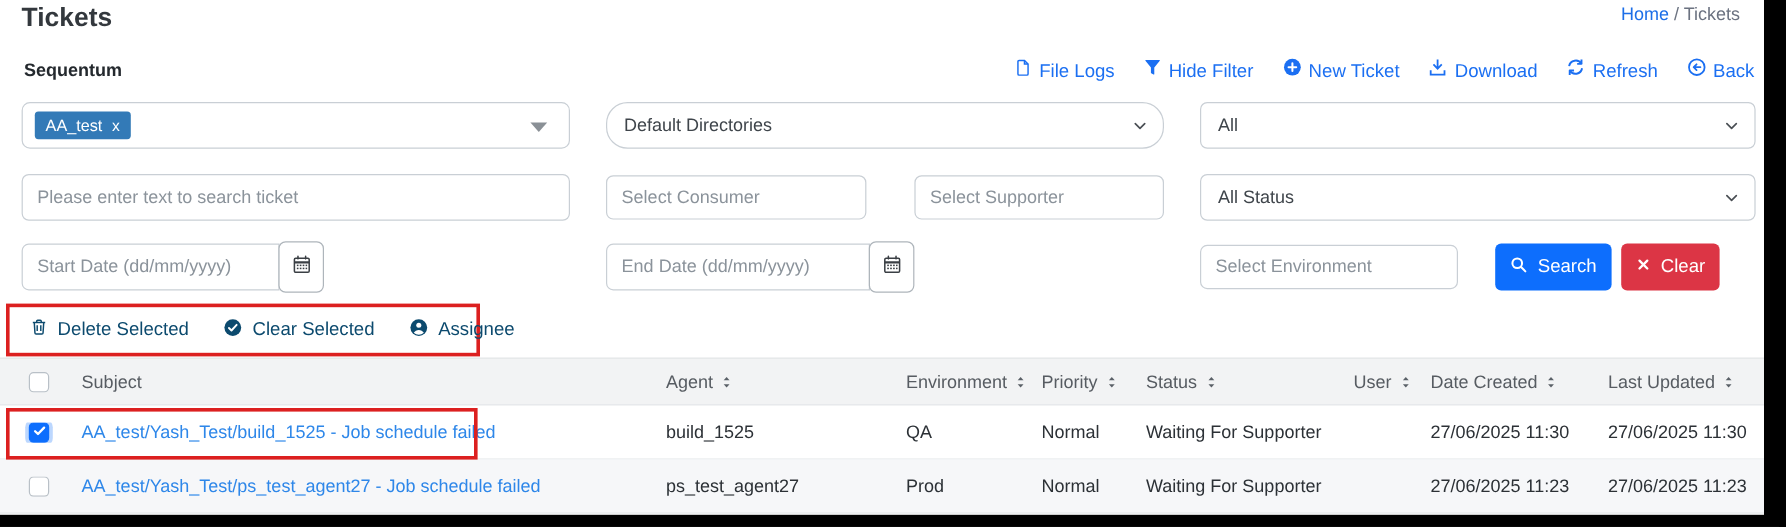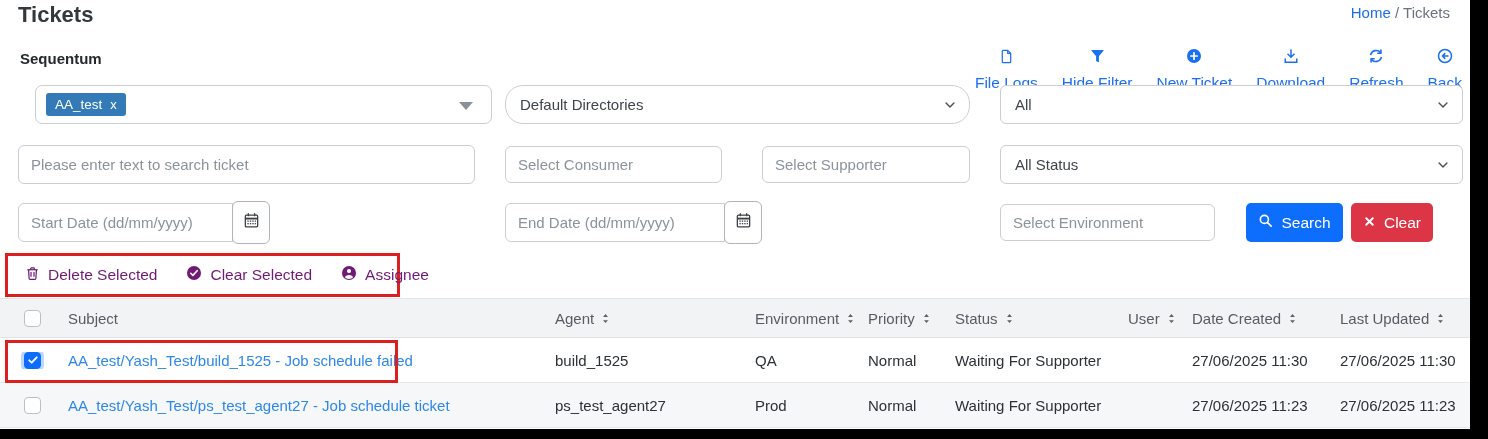--- a/index.html
+++ b/index.html
@@ -7,49 +7,49 @@
     font-family:"Liberation Sans","DejaVu Sans",sans-serif; }
   .page { position:absolute; left:0; top:0; width:1470px; height:429px; background:#fff; overflow:hidden; }
 
   .page-title { position:absolute; left:18px; top:2px; font-size:22px; font-weight:600; color:#33383d; }
   .breadcrumb { position:absolute; top:4px; right:20px; font-size:15px; }
   .breadcrumb a { color:#1d6fe8; text-decoration:none; }
   .breadcrumb .sep, .breadcrumb .current { color:#6b7280; }
   .client-name { position:absolute; left:20px; top:50px; font-size:15px; font-weight:600; color:#24292e; }
 
   .toolbar { position:absolute; top:48px; right:8px; display:flex; gap:24px; align-items:center; }
-  .tool-link { display:flex; align-items:center; gap:6px; color:#1b6ff2; font-size:15.5px; cursor:pointer;flex-direction:column; }
+  .tool-link { display:flex; align-items:flex-end; gap:6px; color:#1b6ff2; font-size:15.5px; cursor:pointer; }
   .tool-link svg { flex:none; }
 
   
   .ctl { position:absolute; background:#fff; border:1px solid #c9cfd5; border-radius:6px; height:39px; }
   .selectbox { display:flex; align-items:center; padding:0 14px; font-size:15px; color:#3f454b; cursor:pointer; }
   .selectbox .chev { position:absolute; right:12px; top:12px; }
-  .multiselect { left:18px; top:85px; width:457px; border-radius:7px; display:flex; align-items:center; padding:0 10px; cursor:pointer;margin-left:17px; }
+  .multiselect { left:18px; top:85px; width:457px; border-radius:7px; display:flex; align-items:center; padding:0 10px; cursor:pointer; }
   .tag { background:#337ab7; color:#fff; font-size:13.5px; border-radius:3px; padding:4px 9px; display:flex; gap:8px; align-items:center; }
   .tag .tag-x { cursor:pointer; font-size:13px; }
   .caret-down { position:absolute; right:18px; top:16px; width:0; height:0;
     border-left:7px solid transparent; border-right:7px solid transparent; border-top:8px solid #8a9096; }
   input.txt { position:absolute; height:39px; border:1px solid #c9cfd5; border-radius:6px; padding:0 12px;
     font-size:15px; color:#3f454b; font-family:inherit; outline:none; }
   input.txt::placeholder { color:#8b939b; opacity:1; }
 
   .date-group { position:absolute; display:flex; align-items:flex-start; }
   .date-btn { width:38px; height:43px; margin-left:-1px; margin-top:-2px; background:#fff; border:1px solid #aeb5bb;
     border-radius:6px; display:flex; align-items:center; justify-content:center; color:#3a3f44; cursor:pointer; }
 
   .btn { position:absolute; height:39px; border:none; border-radius:5px; color:#fff; font-size:15.5px;
     font-family:inherit; display:flex; align-items:center; justify-content:center; gap:8px; cursor:pointer; }
   .btn-search { left:1246px; top:203px; width:97px; background:#0d6efd; }
   .btn-clear { left:1351px; top:203px; width:82px; background:#dc3545; }
 
   
   .bulk-bar { position:absolute; left:5px; top:253px; width:395px; height:44px; border:3px solid #dc2020;
     display:flex; align-items:center; gap:29px; padding-left:17px; background:#fff; }
-  .bulk-link { display:flex; align-items:center; gap:8px; color:#701a75; font-size:15.5px; cursor:pointer; white-space:nowrap; }
+  .bulk-link { display:flex; align-items:center; gap:8px; color:#0c4a6e; font-size:15.5px; cursor:pointer; white-space:nowrap; }
 
   
   .table { position:absolute; left:0; top:298px; width:1470px; }
   .tr { display:grid; grid-template-columns:56px 487px 200px 113px 87px 173px 64px 148px 1fr; align-items:center; }
   .thead { height:40px; background:#f2f3f4; border-top:1px solid #e3e6e8; border-bottom:1px solid #dfe3e6;
     color:#575c62; font-size:15px; }
   .th, .td { padding:0 12px; display:flex; align-items:center; gap:5px; white-space:nowrap; overflow:hidden; }
   .row { height:45px; background:#fff; border-bottom:1px solid #e6e9eb; font-size:15px; color:#2c3136; }
   .row.alt { background:#f6f7f9; }
   .subject-link { color:#2e87e9; text-decoration:none; cursor:pointer; }
@@ -333,21 +333,21 @@
       <div class="td"></div>
       <div class="td">27/06/2025 11:30</div>
       <div class="td">27/06/2025 11:30</div>
     </div>
 
     <div class="tr row alt">
       <div class="td">
           <span class="checkbox"></span>
         </div>
       <div class="td">
-          <a class="subject-link">AA_test/Yash_Test/ps_test_agent27 - Job schedule ticket</a>
+          <a class="subject-link">AA_test/Yash_Test/ps_test_agent27 - Job schedule failed</a>
         </div>
       <div class="td">ps_test_agent27</div>
       <div class="td">Prod</div>
       <div class="td">Normal</div>
       <div class="td">Waiting For Supporter</div>
       <div class="td"></div>
       <div class="td">27/06/2025 11:23</div>
       <div class="td">27/06/2025 11:23</div>
     </div>
   </div>

